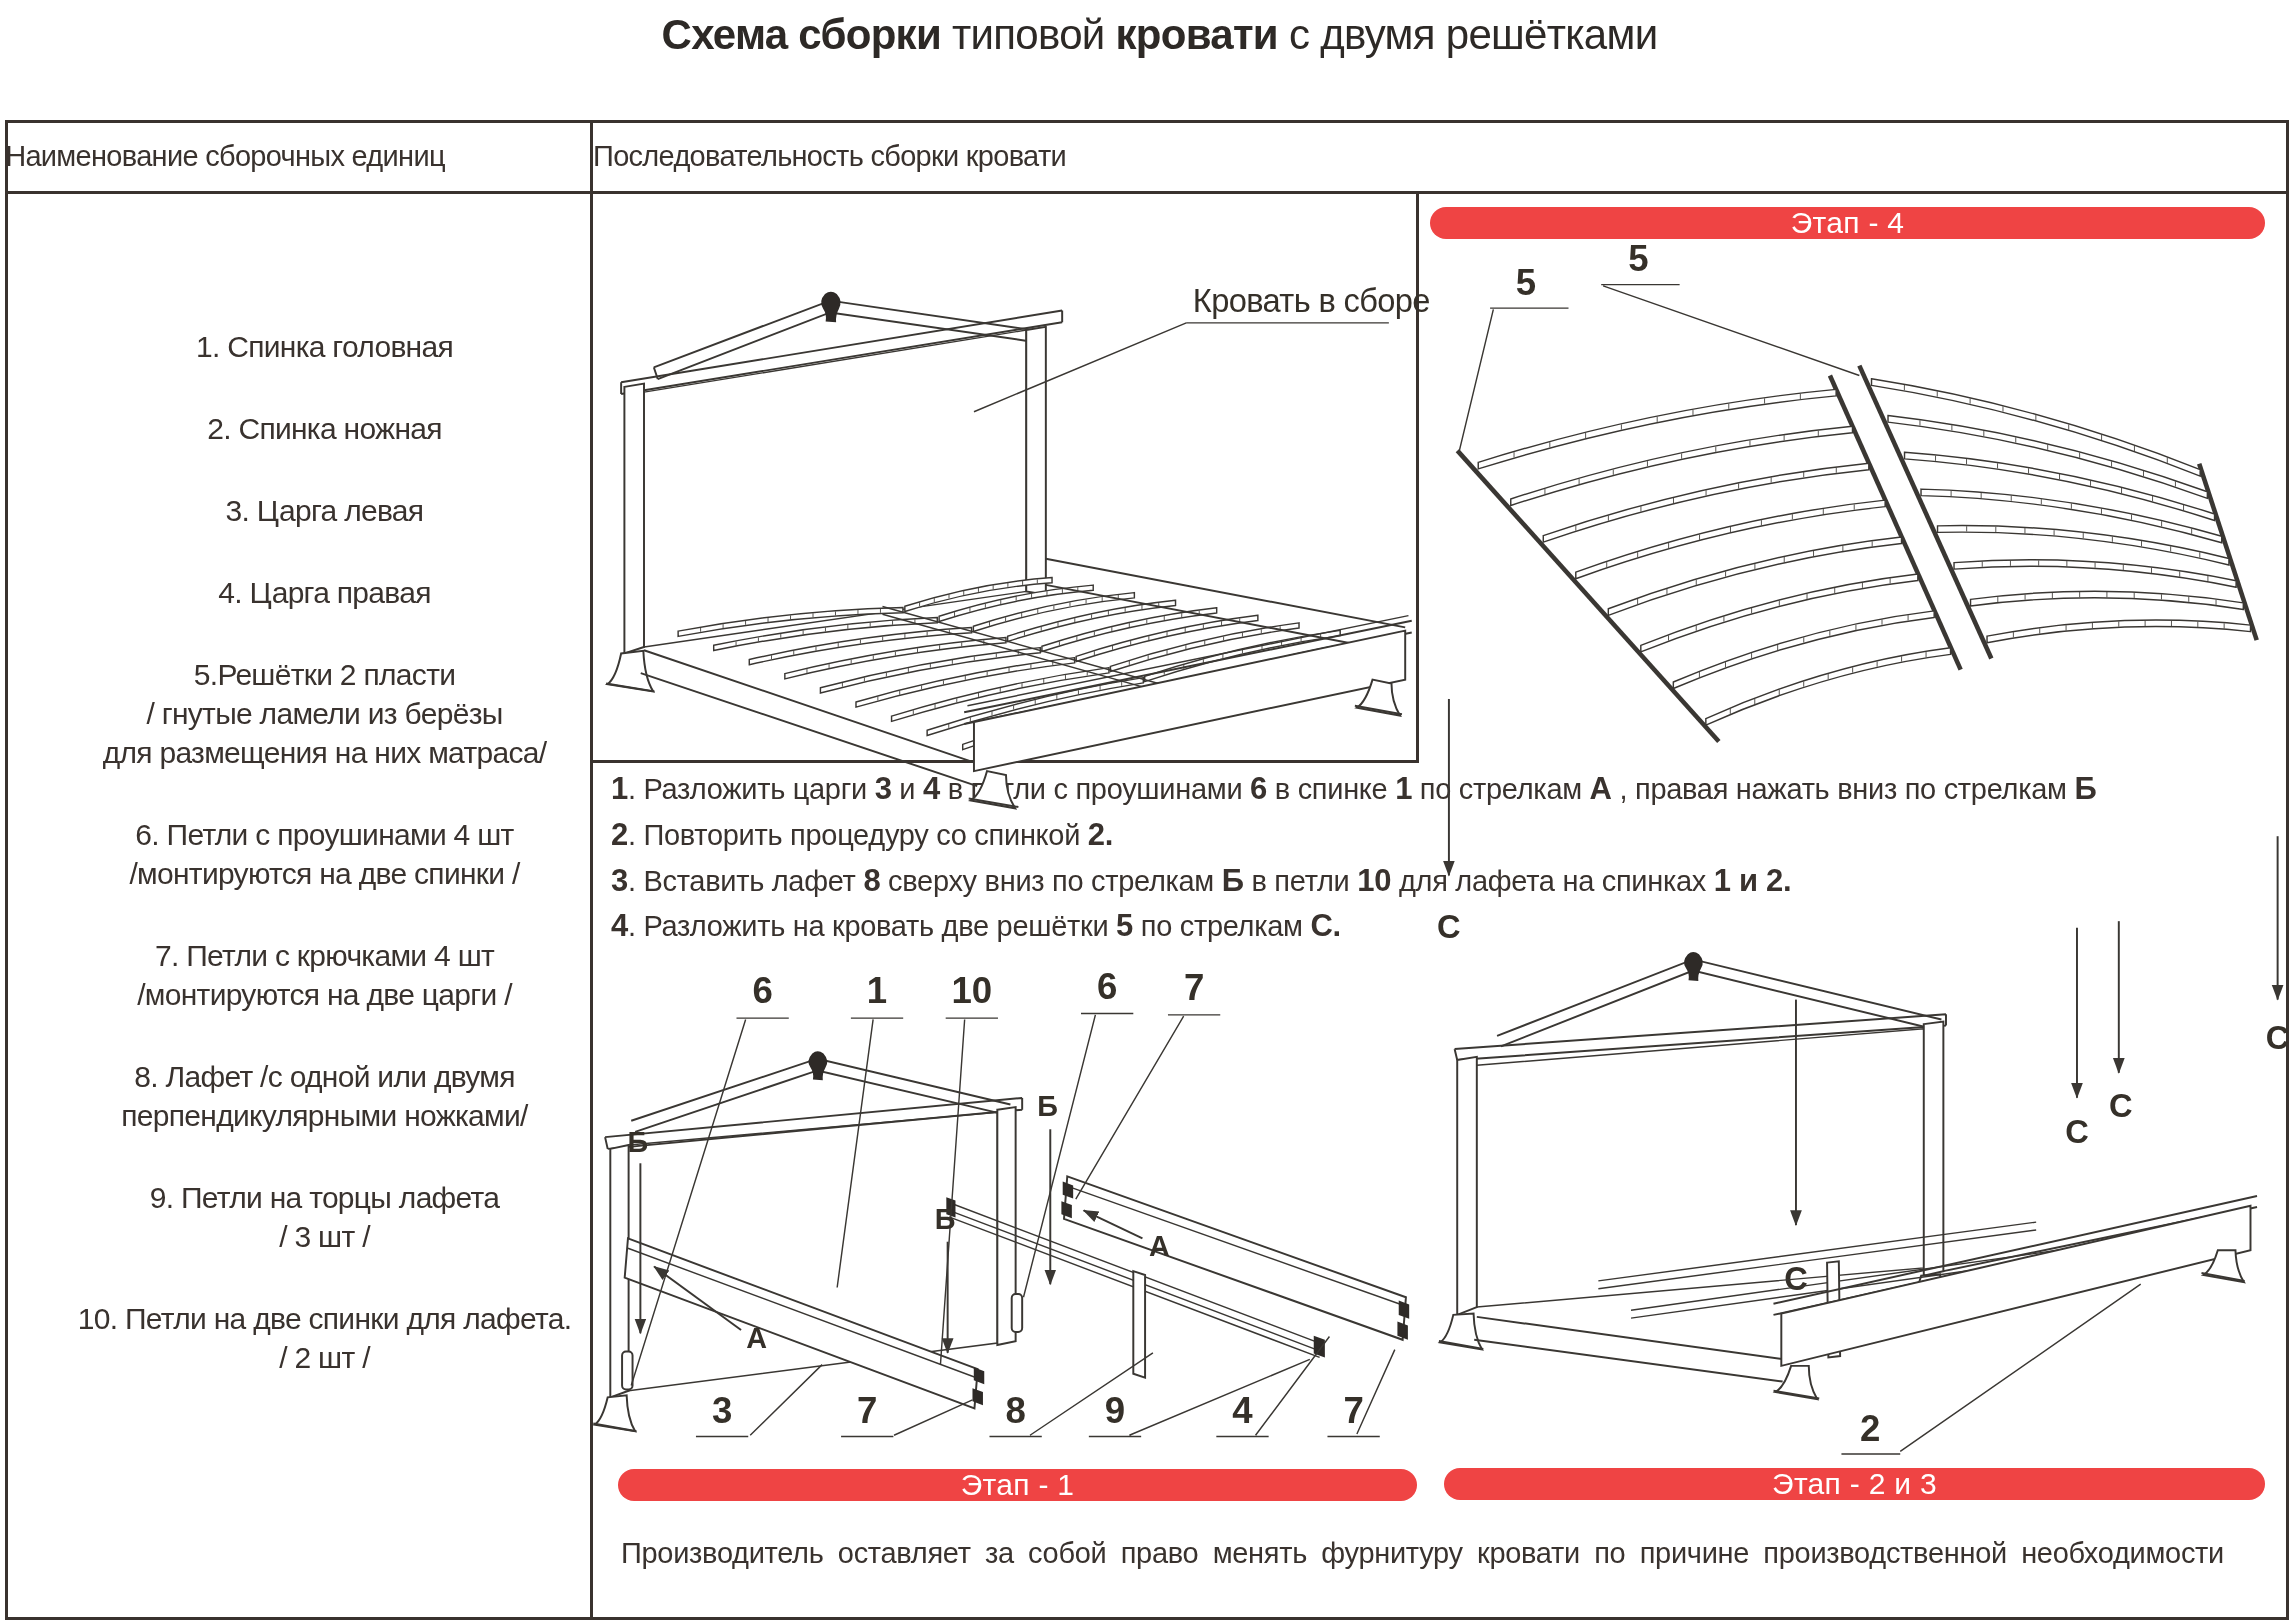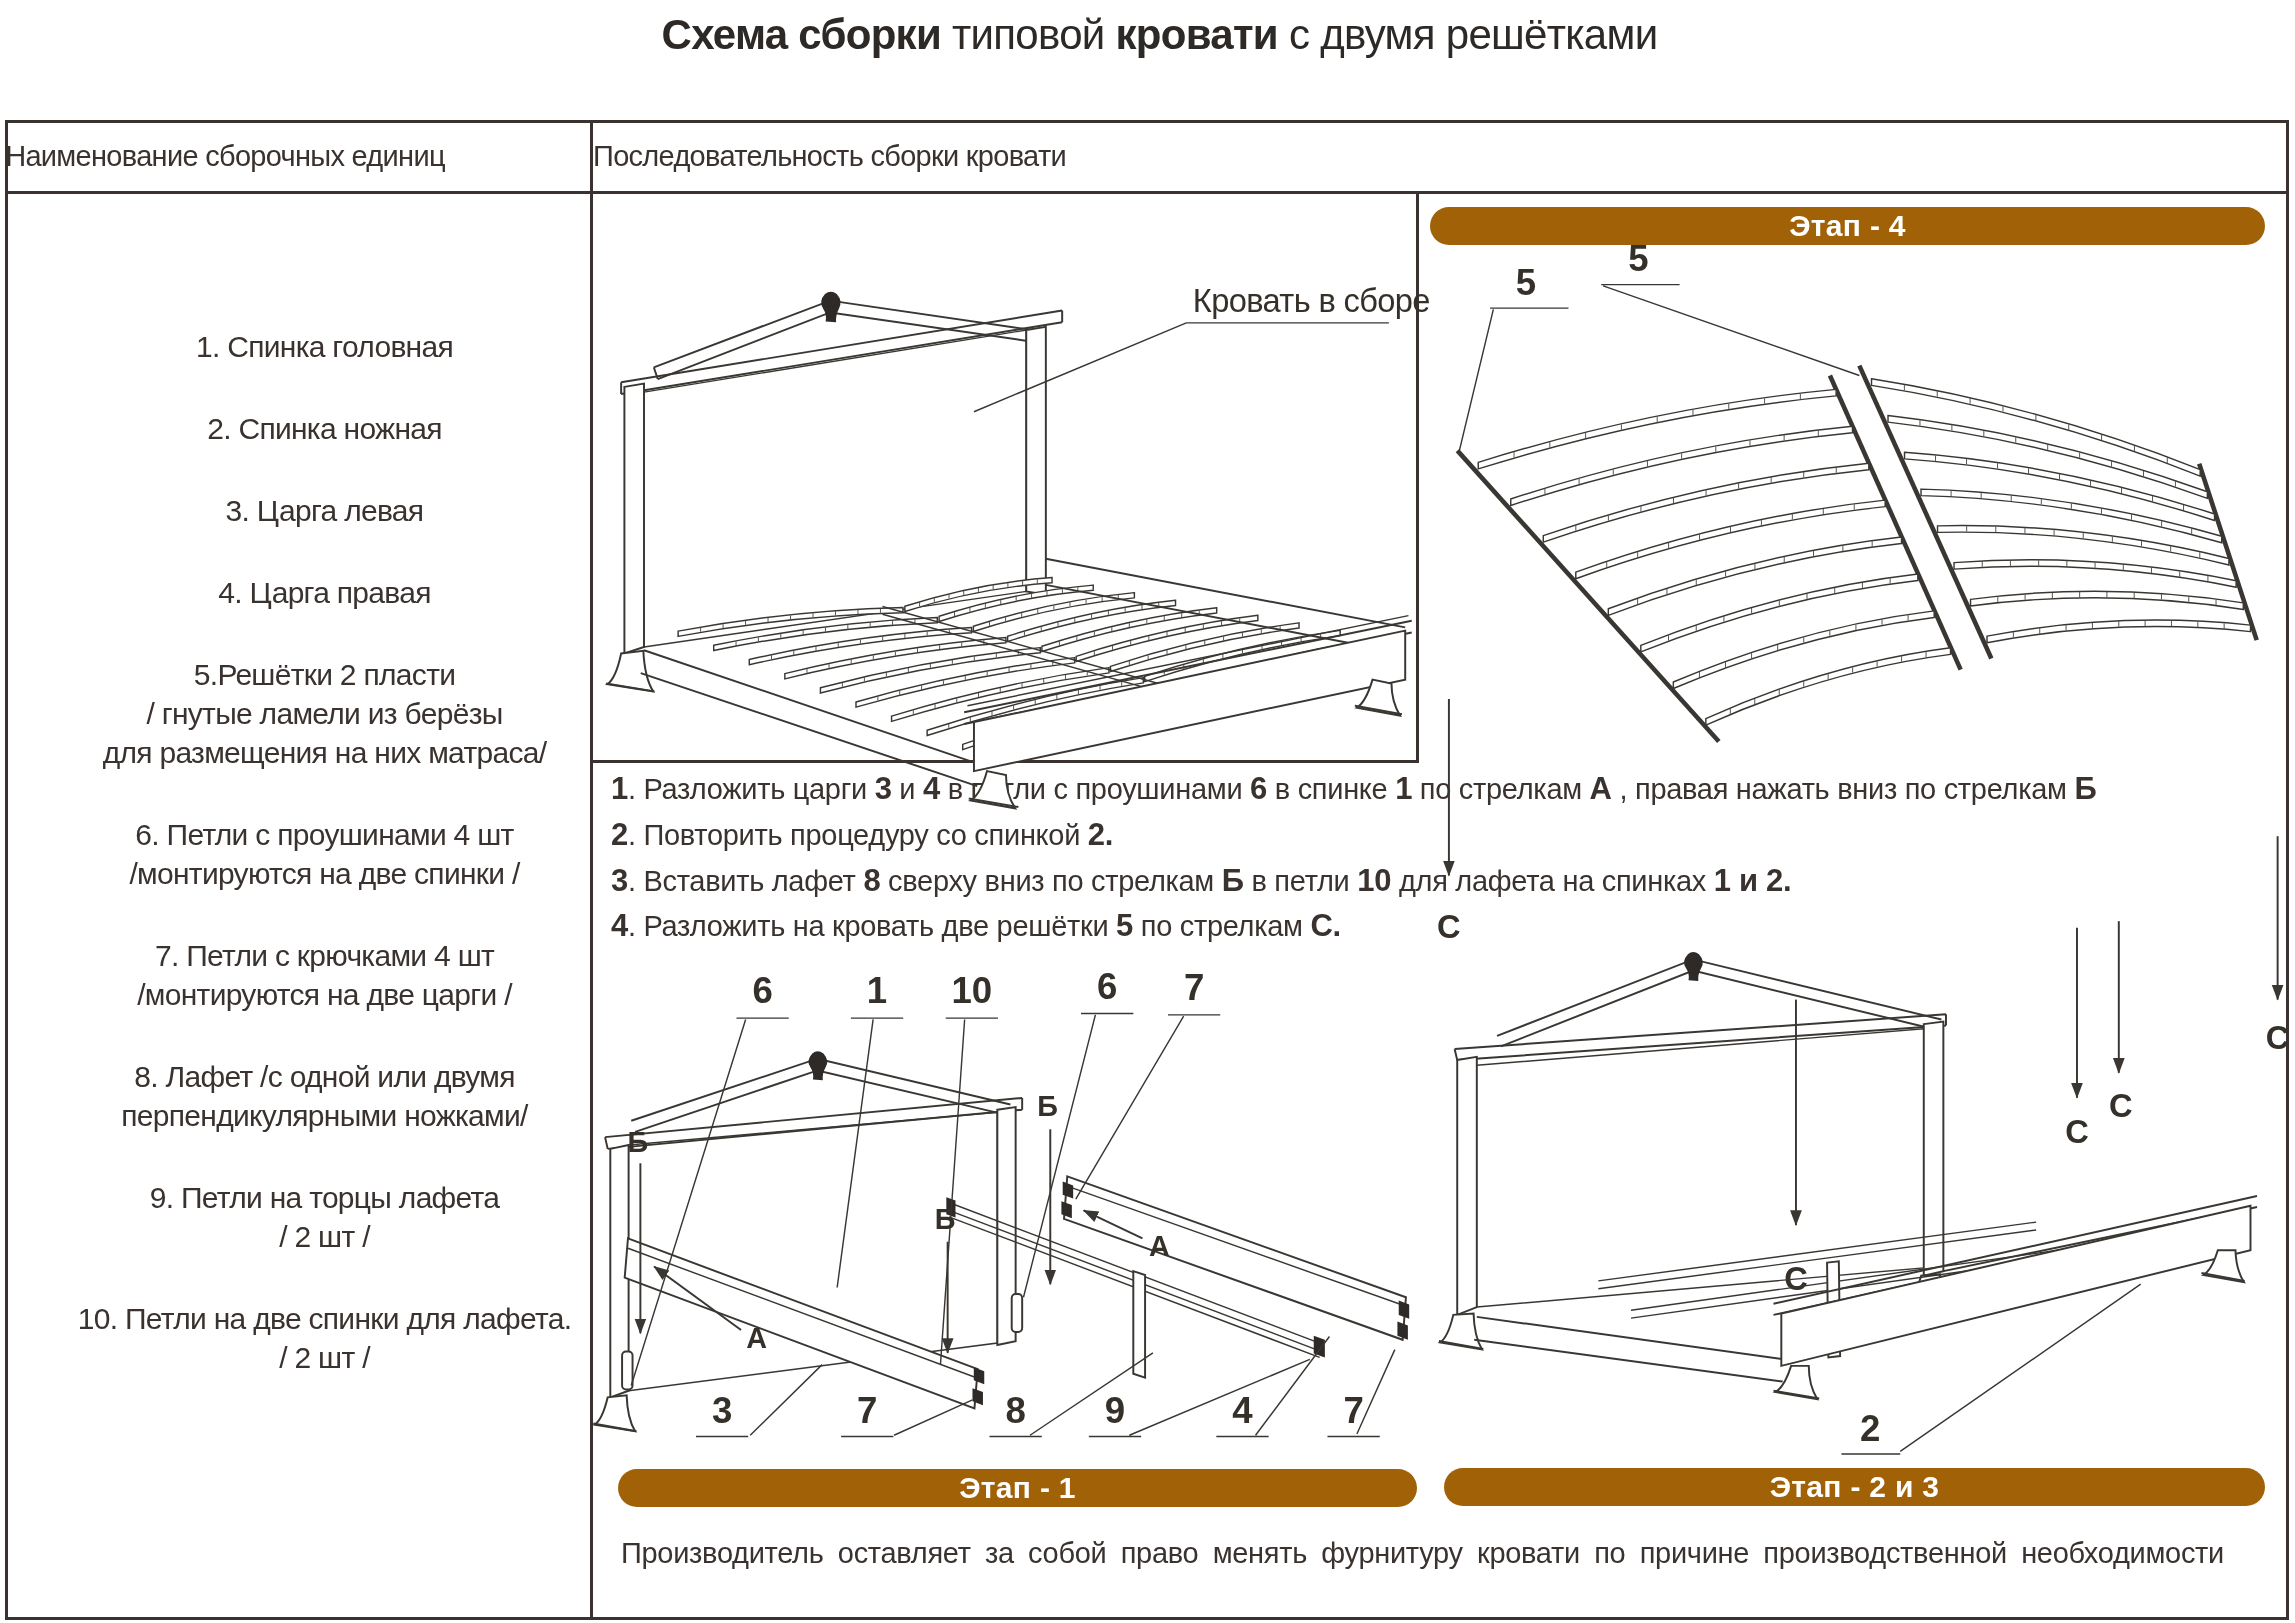--- a/index.html
+++ b/index.html
@@ -19,22 +19,22 @@
   .parts{
     position:absolute;left:60px;top:327px;width:529px;font-size:30px;letter-spacing:-0.7px;
   }
   .parts .item{white-space:pre-line;line-height:39px;margin-bottom:43px;text-align:center;}
   .instr{
     position:absolute;left:611px;top:770px;width:1663px;font-size:29px;letter-spacing:-0.3px;
   }
   .instr .iline{line-height:37px;margin-bottom:7.8px;}
   .instr .b{font-size:31px;}
   .banner{
-    position:absolute;height:38px;background:#a16207;border-radius:21px;color:#ffffff;
-    display:flex;align-items:center;justify-content:center;font-size:30px;font-weight:700;
+    position:absolute;height:32px;background:#ef4444;border-radius:21px;color:#ffffff;
+    display:flex;align-items:center;justify-content:center;font-size:30px;font-weight:400;
     letter-spacing:0.3px;
   }
   .disclaimer{
     position:absolute;left:621px;top:1537px;width:1603px;font-size:29px;letter-spacing:-0.3px;
     text-align:justify;text-align-last:justify;color:#39322e;
   }
   svg{position:absolute;overflow:visible;}
   svg text{fill:#353029;}
   .num{font-size:56px;font-weight:700;}
   .letter{font-size:44px;font-weight:700;}
@@ -71,21 +71,21 @@
   <div class="item">5.Решётки  2 пласти
 / гнутые ламели из берёзы
 для размещения на них матраса/</div>
   <div class="item">6. Петли с проушинами 4 шт
 /монтируются на две спинки /</div>
   <div class="item">7. Петли с крючками 4 шт
 /монтируются на две царги /</div>
   <div class="item">8. Лафет /с одной или двумя
 перпендикулярными ножками/</div>
   <div class="item">9. Петли на торцы лафета
-/ 2 шт /</div>
+/ 3 шт /</div>
   <div class="item">10. Петли на две спинки для лафета.
 / 2 шт /</div>
 </div>
 
 <div class="instr">
   <div class="iline"><span class="b">1</span><span>. Разложить царги </span><span class="b">3</span><span> и </span><span class="b">4</span><span> в петли с проушинами </span><span class="b">6</span><span> в спинке </span><span class="b">1</span><span> по стрелкам </span><span class="b">А</span><span> , правая нажать вниз по стрелкам </span><span class="b">Б</span></div>
   <div class="iline"><span class="b">2</span><span>. Повторить процедуру со спинкой </span><span class="b">2.</span></div>
   <div class="iline"><span class="b">3</span><span>. Вставить лафет </span><span class="b">8</span><span> сверху вниз по стрелкам </span><span class="b">Б</span><span> в петли </span><span class="b">10</span><span> для лафета на спинках </span><span class="b">1 и 2.</span></div>
   <div class="iline"><span class="b">4</span><span>. Разложить на кровать две решётки </span><span class="b">5</span><span>  по стрелкам </span><span class="b">С.</span></div>
 </div>

